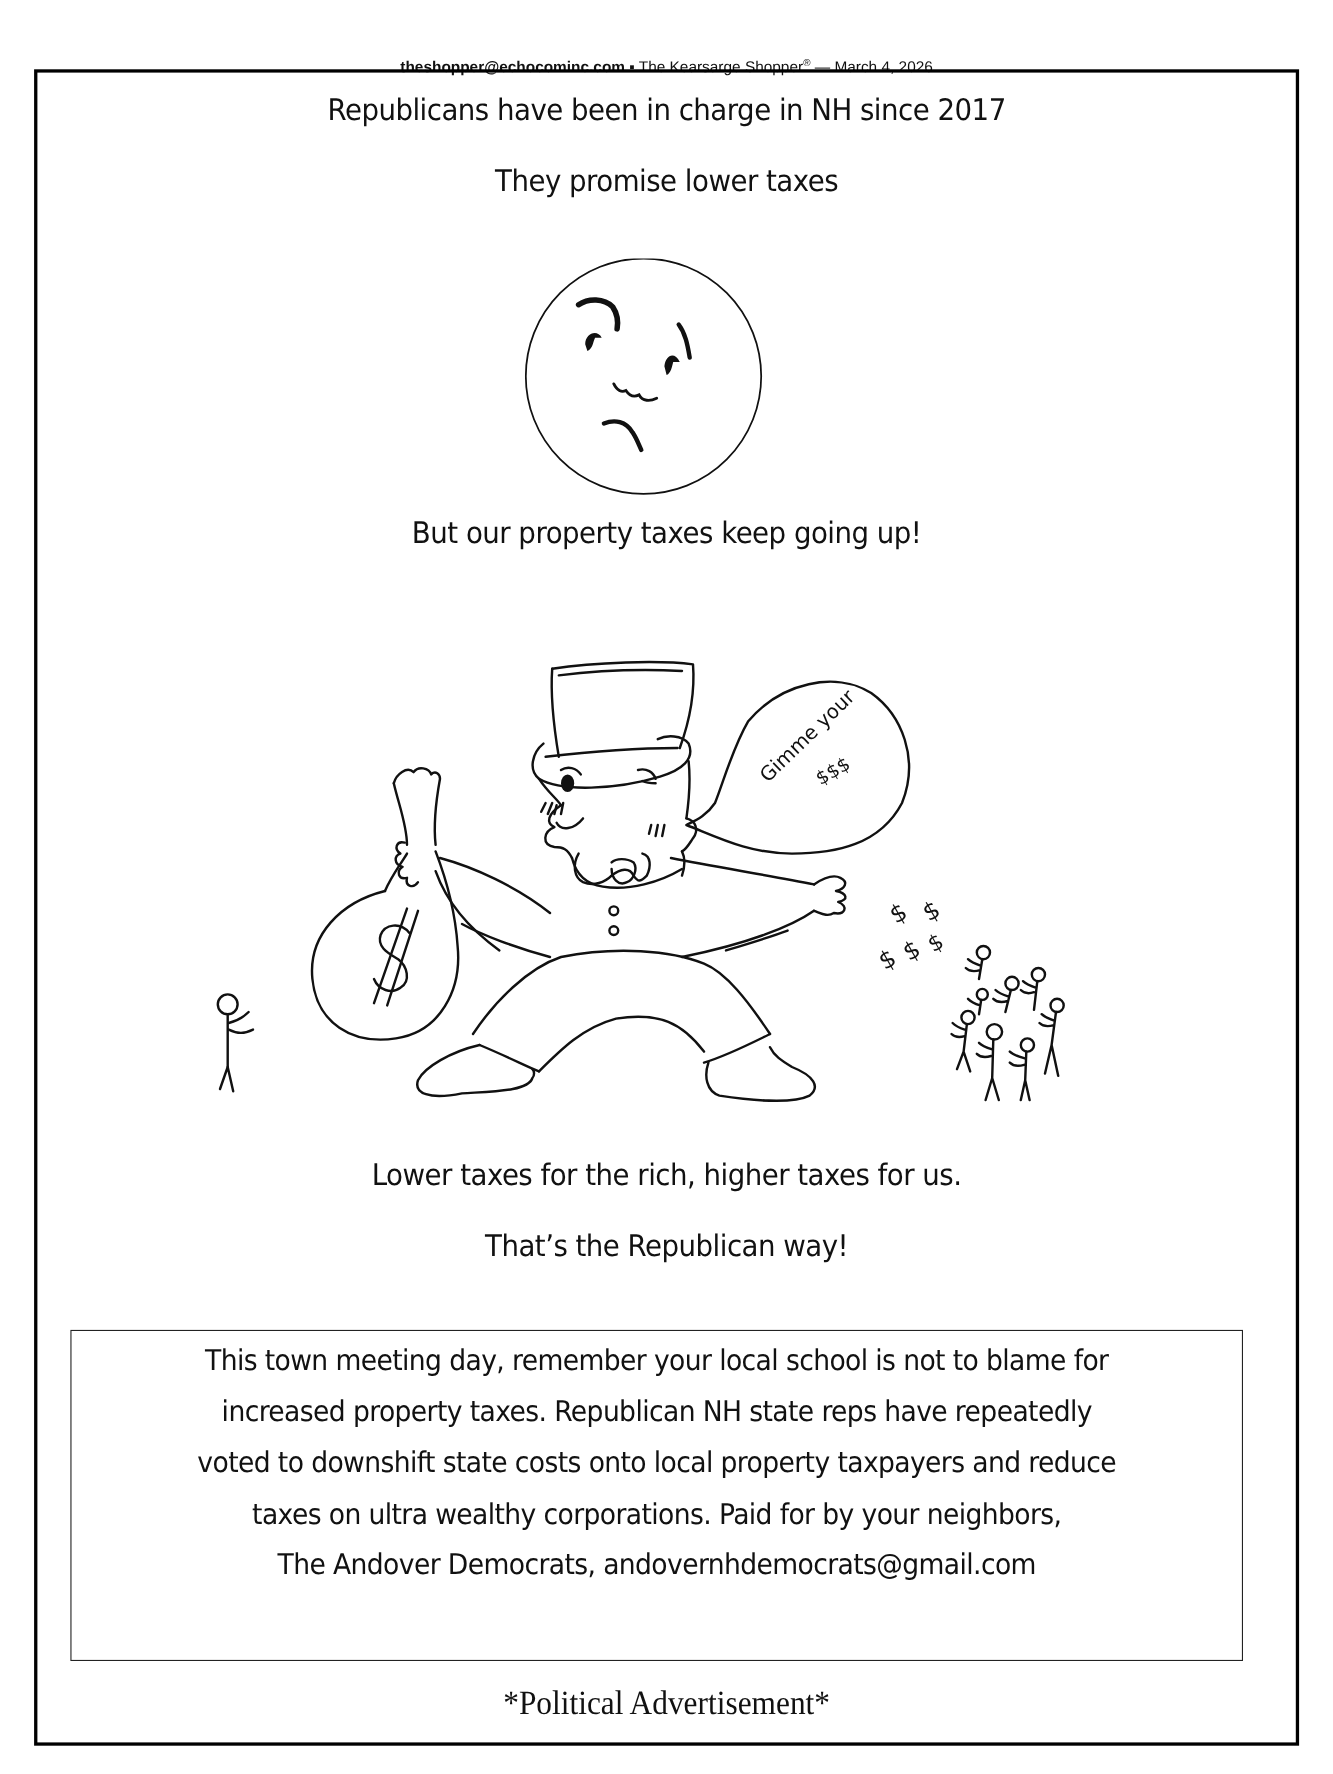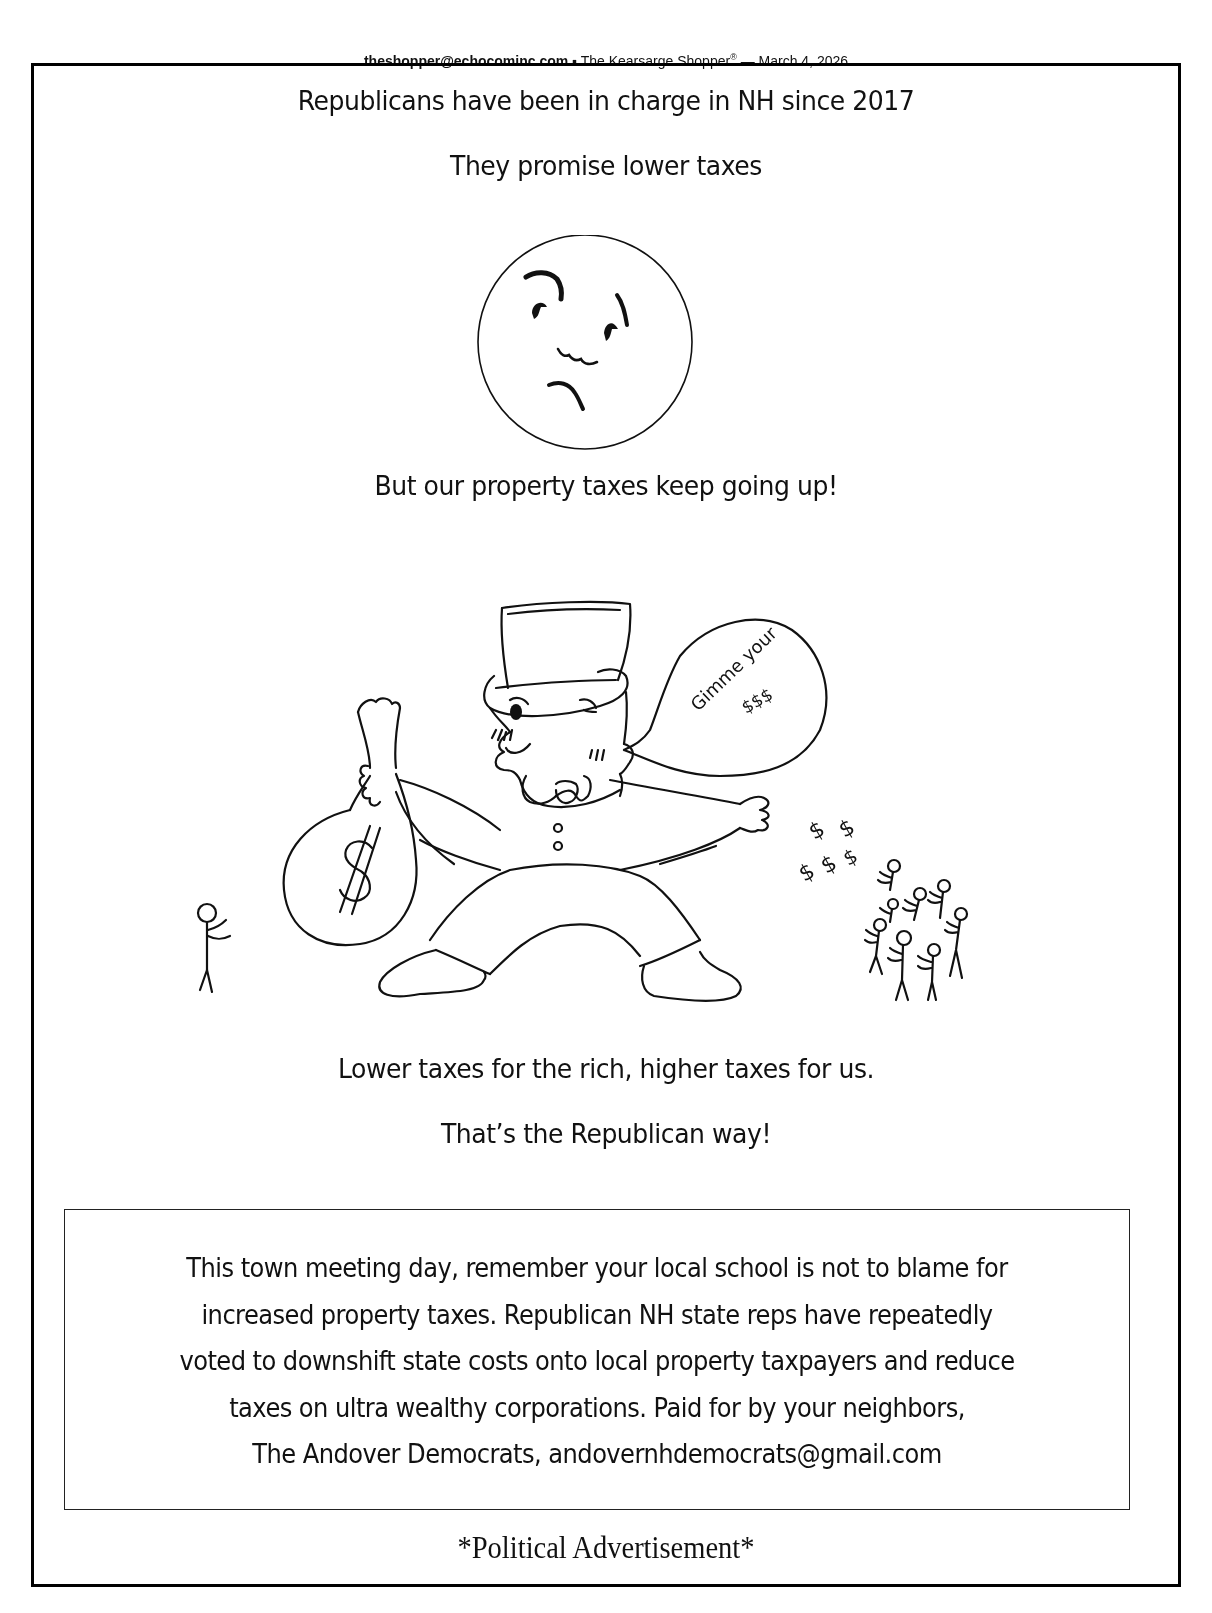--- a/index.html
+++ b/index.html
@@ -24,21 +24,21 @@
       position: absolute; left: 0; width: 1212px; text-align: center;
       font-family: "DejaVu Sans", sans-serif; font-size: 27px; line-height: 34px;
       color: #111; letter-spacing: -0.5px;
       transform: scaleX(0.93); transform-origin: center;
     }
     .art { position: absolute; }
     .art svg { display: block; }
     .notice {
       position: absolute; left: 64px; top: 1209px; width: 1066px; height: 301px;
       border: 1.5px solid #222; box-sizing: border-box;
-      display: flex; align-items: center; justify-content: center;
+      display: flex; align-items: flex-start; justify-content: center;
     }
     .notice-text {
       text-align: center; font-family: "DejaVu Sans", sans-serif;
       font-size: 26px; line-height: 46.5px; color: #111; letter-spacing: -0.6px;
       transform: scaleX(0.93);
       margin-top: 4px;
     }
     .notice-text span { display: block; white-space: nowrap; }
     .disclaimer {
       position: absolute; top: 1530px; left: 0; width: 1212px; text-align: center;

